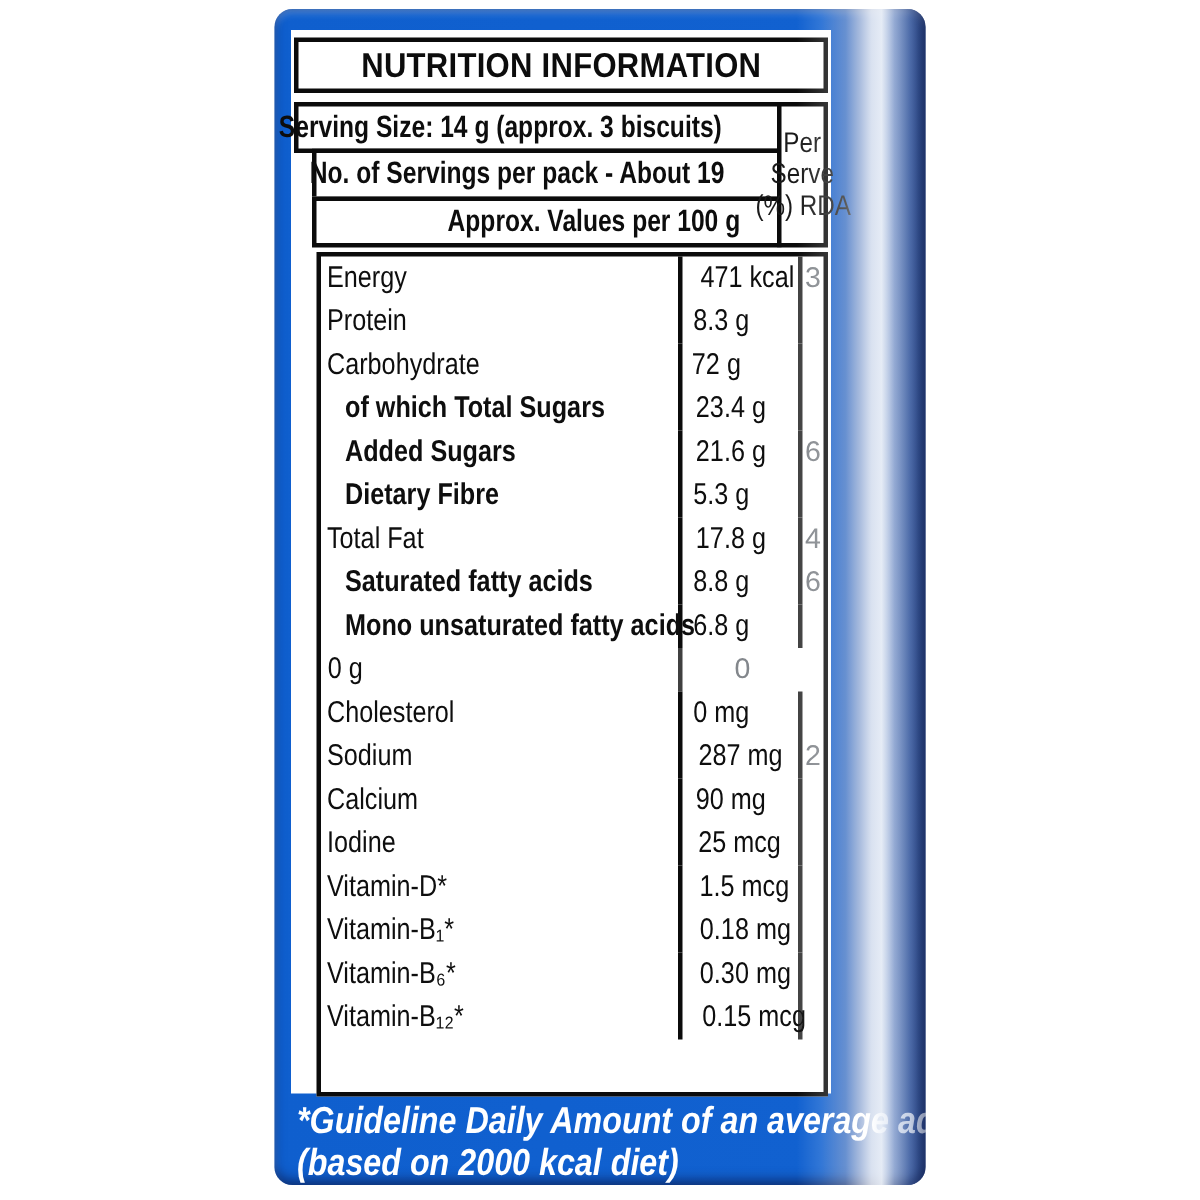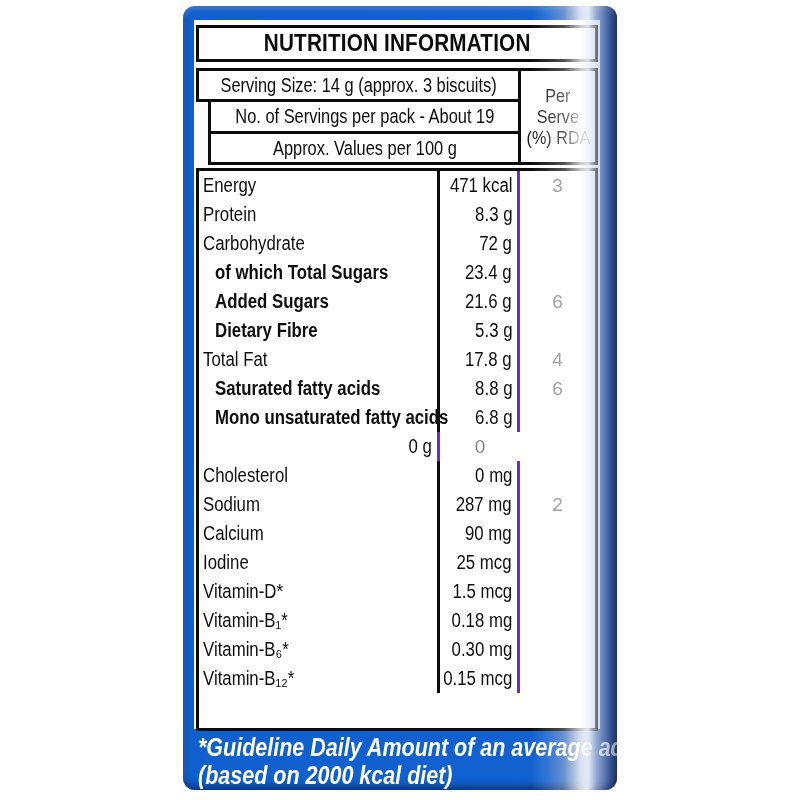--- a/index.html
+++ b/index.html
@@ -24,58 +24,58 @@
       rgba(255,255,255,0) 0%,
       rgba(255,255,255,.28) 38%,
       rgba(255,255,255,.78) 58%,
       rgba(240,244,250,.92) 66%,
       rgba(190,205,232,.55) 76%,
       rgba(90,120,178,.35) 88%,
       rgba(18,38,92,.5) 100%);
   }
   
   .sheet{
-    position:absolute;left:11px;top:14px;width:406px;height:709px;
+    position:absolute;left:11px;top:14px;width:360px;height:709px;
     background:#ffffff;z-index:2;box-sizing:border-box;padding:2px;
   }
   .box{border:3px solid #0b0b0b;box-sizing:border-box;background:#fff;}
   
   .title-box{
     height:37px;margin:3px 0 6px 0;display:flex;align-items:center;justify-content:center;
   }
   .title-text{
     font-size:23px;font-weight:700;color:#0c0c0c;white-space:nowrap;
     display:inline-block;transform:scaleX(.9);transform-origin:50% 50%;letter-spacing:.2px;
   }
   
   .serving{position:relative;height:97px;}
   .s-left{position:absolute;left:0;top:0;width:325px;height:100%;display:flex;flex-direction:column;}
   .s-row{
-    flex:1;display:flex;align-items:center;justify-content:center;
+    flex:1;display:flex;align-items:center;justify-content:flex-end;font-weight:bold;
   }
   .s-row + .s-row{margin-top:-3px;margin-left:12px;}
   .s-text{
     font-size:20.5px;color:#0d0d0d;white-space:nowrap;display:inline-block;
     transform:scaleX(.8);transform-origin:50% 50%;
   }
   .ps-box{
     position:absolute;left:322px;top:0;right:0;height:100%;
     display:flex;flex-direction:column;align-items:center;justify-content:center;
   }
   .ps-line{
     font-size:19px;line-height:21px;color:#1a1a1a;white-space:nowrap;display:inline-block;
     transform:scaleX(.85);transform-origin:50% 50%;
   }
   
-  .table-box{margin-top:3px;height:563px;position:relative;}
+  .table-box{margin-top:3px;height:563px;position:relative;margin-left:15px;}
   .trow{display:grid;grid-template-columns:241px 80px 1fr;height:29px;}
   .cell{display:flex;align-items:center;box-sizing:border-box;}
   .cell.name{border-right:3px solid #0b0b0b;padding-left:4px;}
   .cell.name.ind{padding-left:16px;font-weight:bold;}
-  .cell.val{border-right:3px solid #6d28d9;justify-content:flex-end;padding-right:5px;}
+  .cell.val{border-right:3px solid #404040;justify-content:flex-start;padding-right:5px;}
   .cell.rda{justify-content:center;}
   .cond{
     font-size:20px;color:#0e0e0e;white-space:nowrap;display:inline-block;
     transform:scaleX(.84);transform-origin:0 50%;
   }
   .condr{transform-origin:100% 50%;}
   .rda-num{font-size:19px;color:#83878c;}
   
   .footnote{
     position:absolute;left:15px;top:727px;width:404px;z-index:3;

